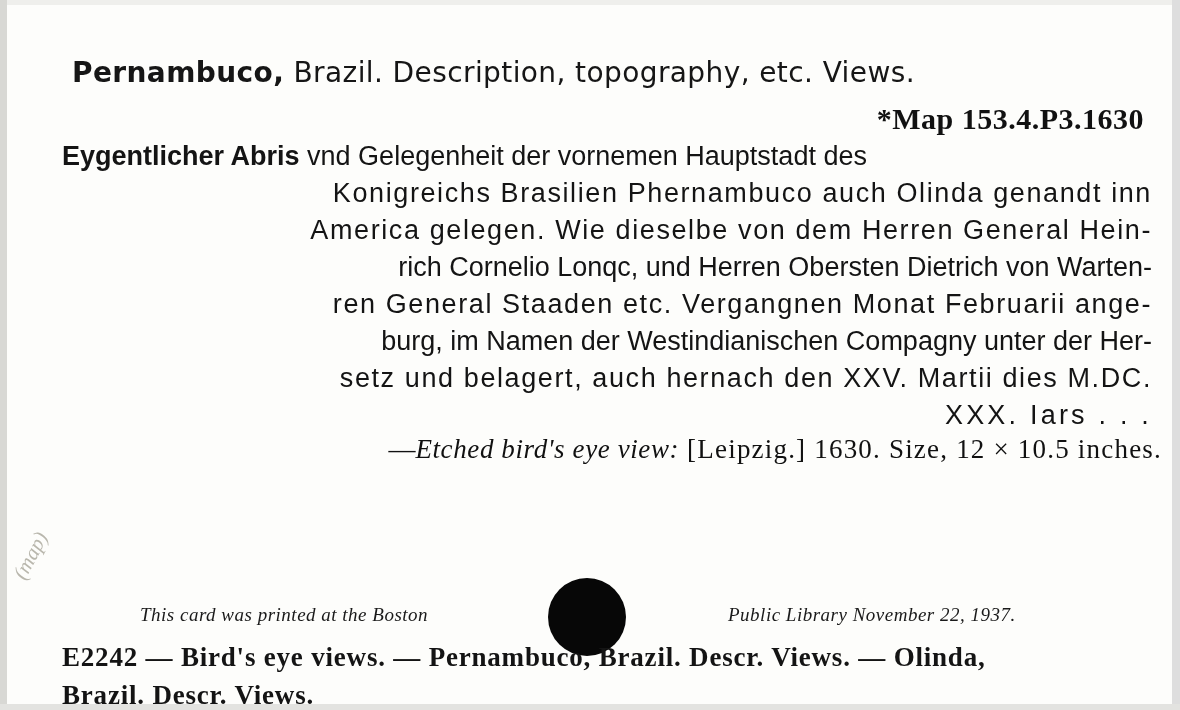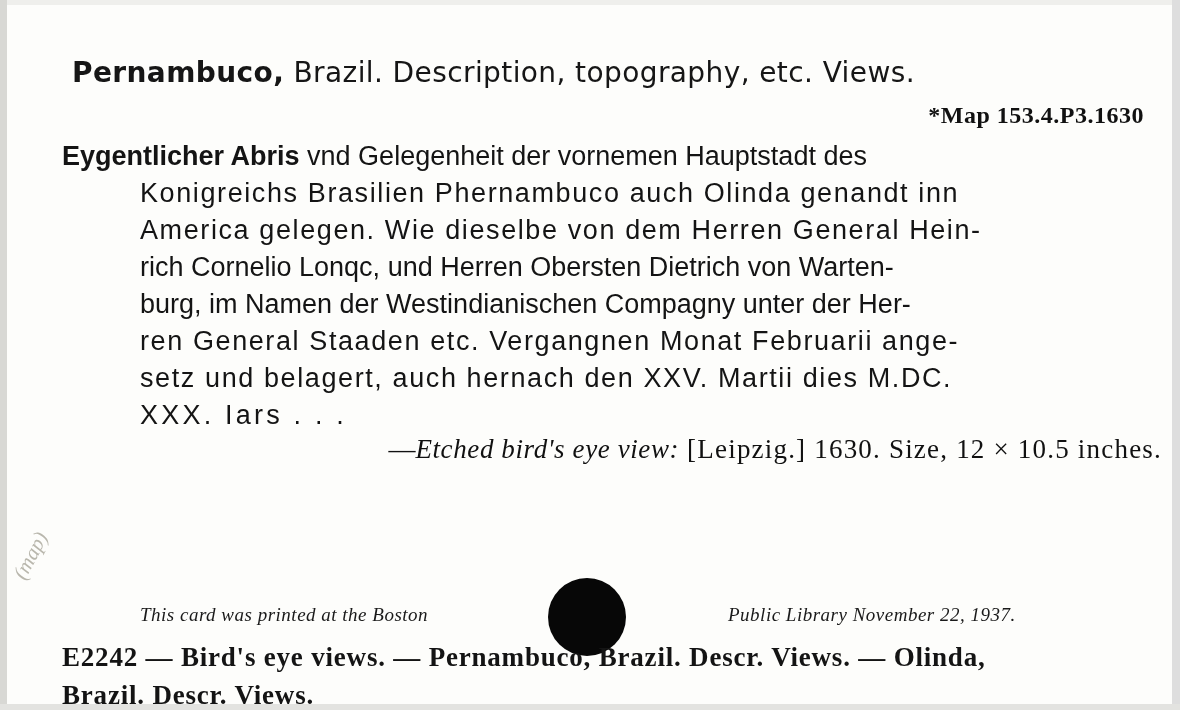--- a/index.html
+++ b/index.html
@@ -67,41 +67,42 @@
     font-weight: normal;
   }
 
   
   .callnumber {
     position: absolute;
     right: 36px;
     top: 102px;
     font-family: "Liberation Serif", serif;
     font-weight: bold;
-    font-size: 24px;
+    font-size: 30px;
     letter-spacing: 0.5px;
     color: #111;
   }
 
   
   .body-block {
     position: absolute;
     left: 62px;
     top: 138px;
     width: 1090px;
     font-family: Liberation Sans, sans-serif;
     font-size: 27px;
     line-height: 37px;
     color: #141414;
   }
   .body-line {
     white-space: nowrap;
   }
   .body-line.indent {
     padding-left: 78px;
+    text-align: right;
   }
   .body-line .bold {
     font-weight: bold;
   }
   .wide { letter-spacing: 1.6px; }
   .wider { letter-spacing: 3.2px; }
 
   
   .note-row {
     position: absolute;
@@ -220,24 +221,24 @@
     <div class="body-line indent">
       <span class="wide">Konigreichs Brasilien Phernambuco auch Olinda genandt inn</span>
     </div>
     <div class="body-line indent">
       <span class="wide">America gelegen.   Wie dieselbe von dem Herren General Hein-</span>
     </div>
     <div class="body-line indent">
       <span>rich Cornelio Lonqc, und Herren Obersten Dietrich von Warten-</span>
     </div>
     <div class="body-line indent">
+      <span class="wide">ren General Staaden etc.   Vergangnen Monat Februarii ange-</span>
+    </div>
+    <div class="body-line indent">
       <span>burg, im Namen der Westindianischen Compagny unter der Her-</span>
-    </div>
-    <div class="body-line indent">
-      <span class="wide">ren General Staaden etc.   Vergangnen Monat Februarii ange-</span>
     </div>
     <div class="body-line indent">
       <span class="wide">setz und belagert, auch hernach den XXV. Martii dies M.DC.</span>
     </div>
     <div class="body-line indent">
       <span class="wider">XXX. Iars . . .</span>
     </div>
   </div>
 
   <div class="note-row">

